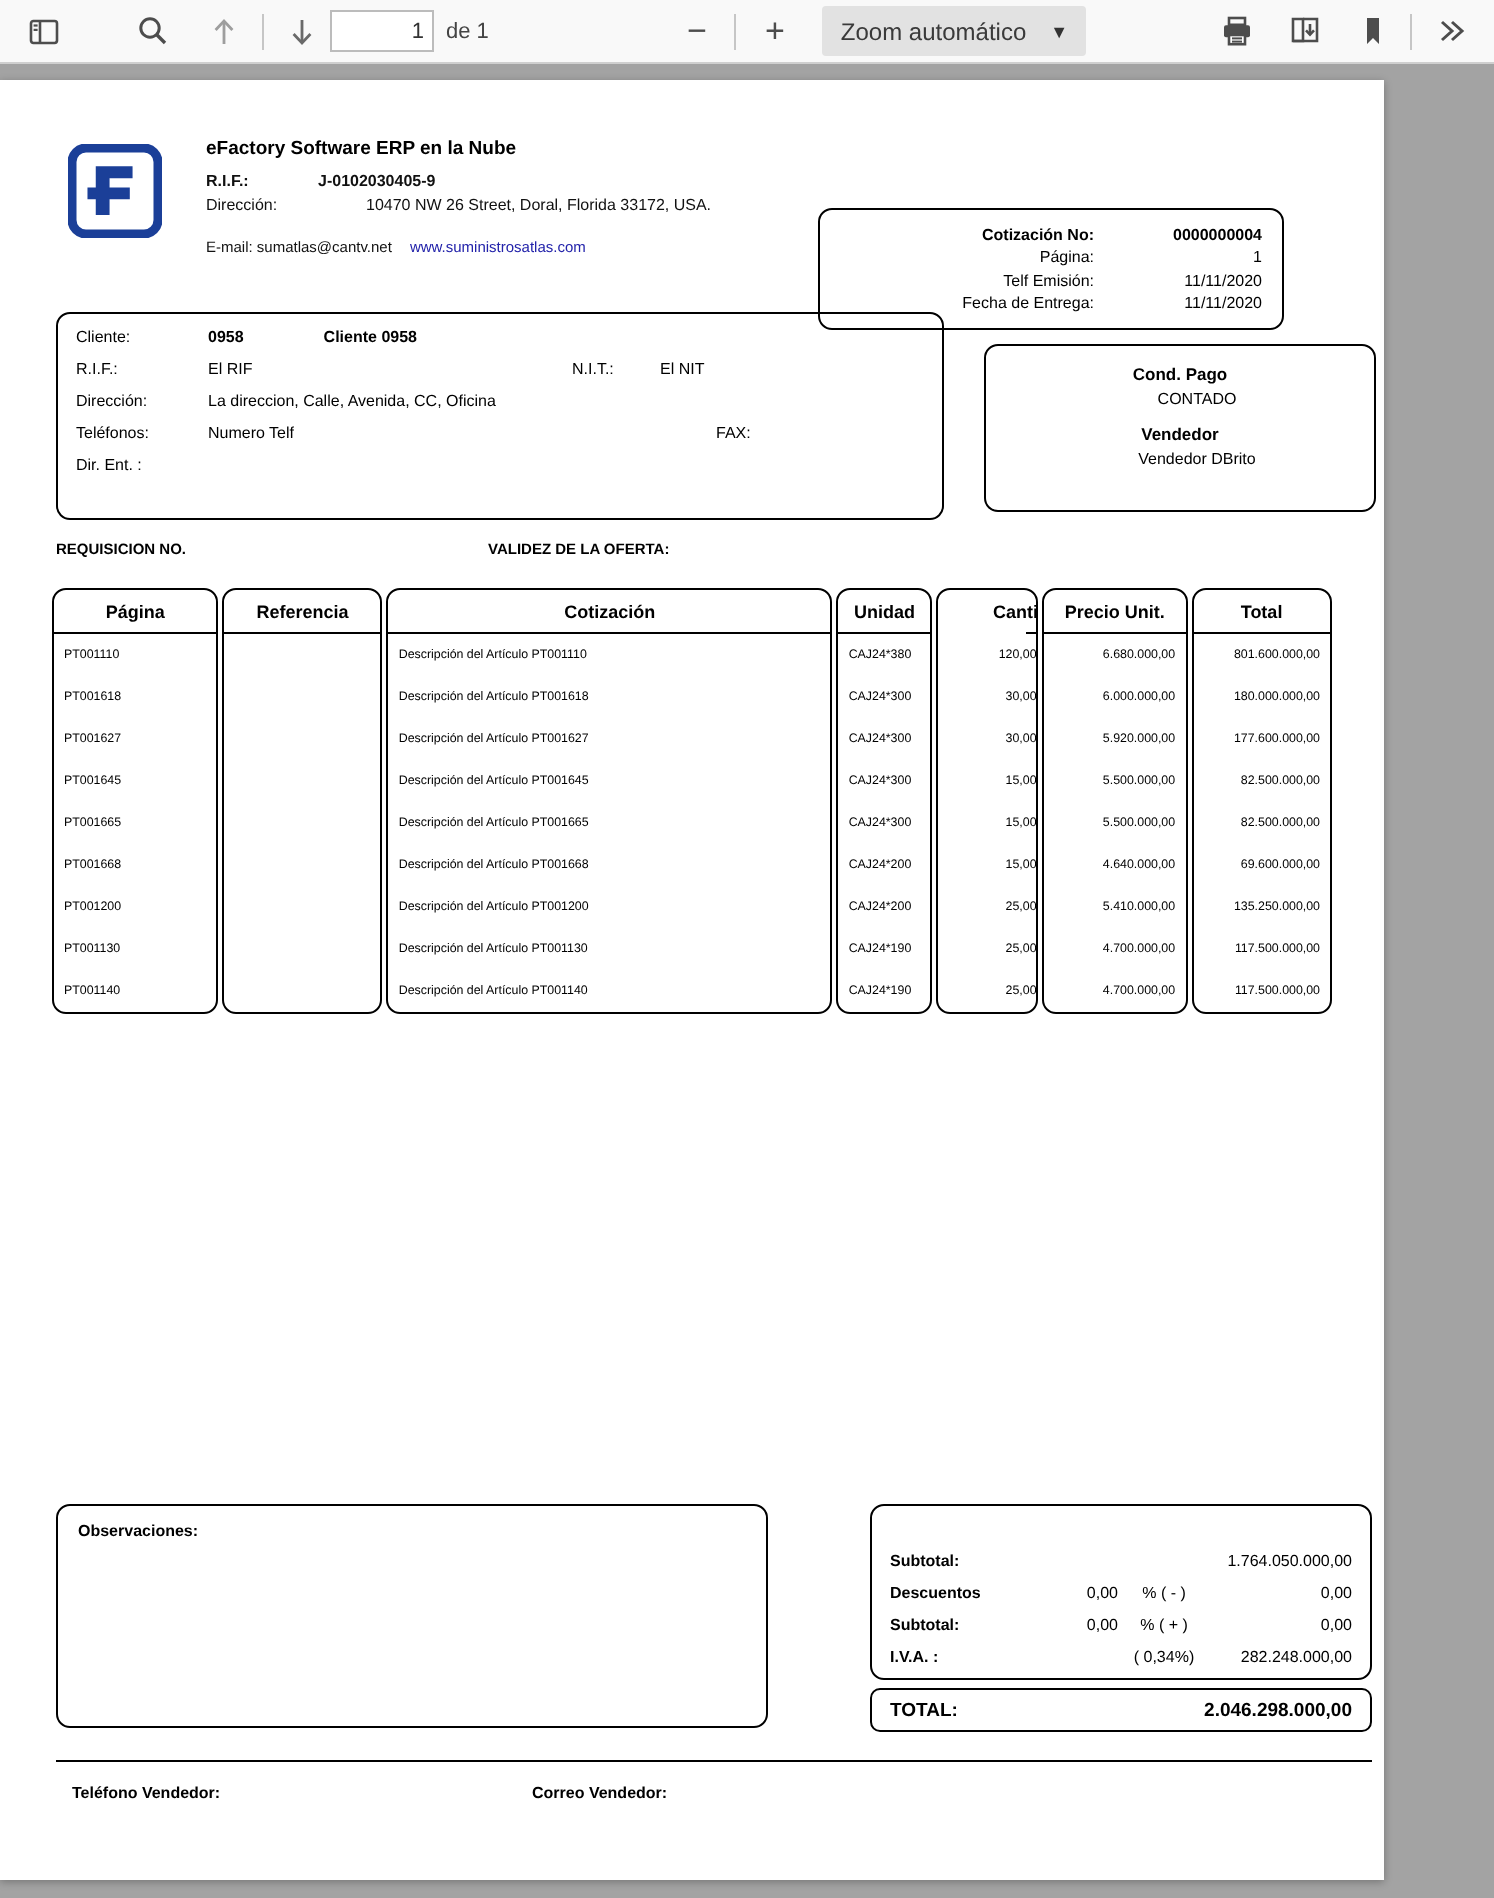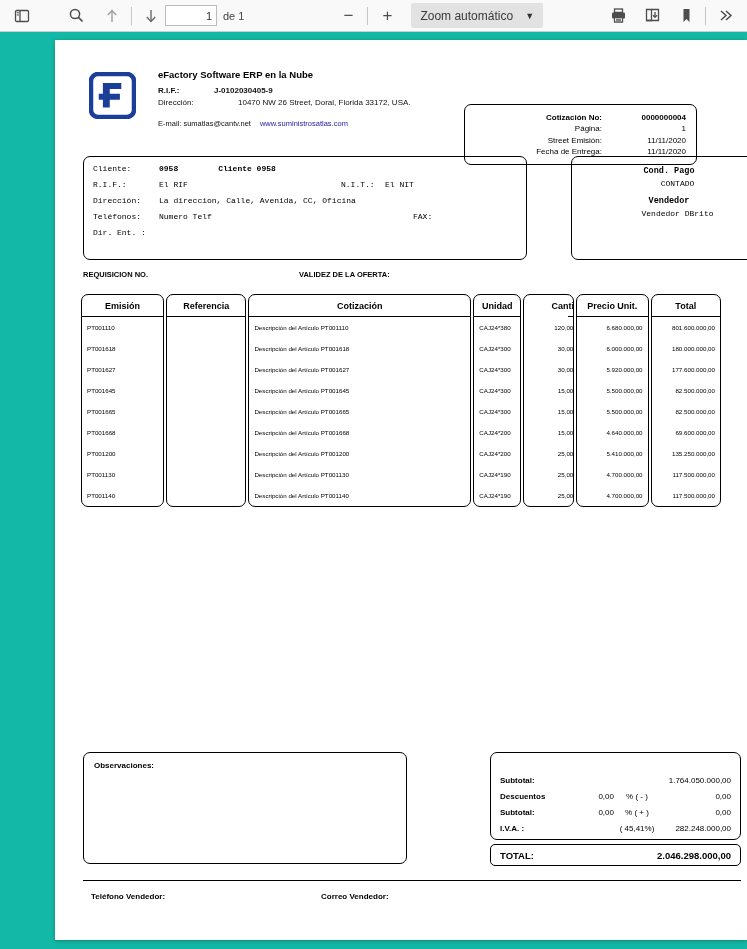--- a/index.html
+++ b/index.html
@@ -57,23 +57,23 @@
     color: #3a3a3a;
     margin-left: 10px;
   }
   .chev { font-size: 9px; margin-left: 12px; color: #333; }
   .spacer { flex: 1; }
   .arrow-dis { color: #bdbdbd; }
 
   
   .viewer {
     width: 747px; height: 917px;
-    background: #14b8a6;
+    background: #a3a3a3;
     padding-top: 8px;
-    display: flex; justify-content: flex-end;
+    display: flex; justify-content: flex-start;
     overflow: hidden;
   }
   .page {
     width: 692px;
     height: 900px;
     background: #fff;
     box-shadow: 0 1px 4px rgba(0,0,0,.28);
     position: relative;
     padding: 22px 26px;
   }
@@ -103,39 +103,39 @@
     border-radius: 7px;
     padding: 5px 10px 5px 4px;
   }
   .q-row { display: flex; justify-content: space-between; font-size: 8px; margin: 2.5px 0; }
   .q-lab { font-weight: bold; text-align: right; flex: 1; padding-right: 10px; }
   .q-val { font-weight: bold; width: 74px; text-align: right; }
   .q-val-n { font-weight: normal; }
   .q-lab-n { font-weight: normal; }
 
   
-  .mid { position: relative; margin-top: 28px; height: 108px; font-family: Liberation Mono, monospace; }
+  .mid { position: relative; margin-top: 28px; height: 108px; }
   .client-box {
     position: absolute; left: 2px; top: 0;
     width: 444px; height: 104px;
     border: 1.4px solid #000; border-radius: 7px;
     padding: 7px 9px;
   }
   .c-line { font-size: 8px; margin-bottom: 6px; color: #000; position: relative; height: 10px; }
   .c-lab { display: inline-block; width: 66px; }
   .c-b { font-weight: bold; }
   .c-nit { position: absolute; left: 248px; }
   .c-nit-lab { display: inline-block; width: 44px; }
   .c-fax { position: absolute; left: 320px; }
 
   .pay-box {
-    position: absolute; left: 466px; top: 0;
-    width: 196px; height: 104px;
+    position: absolute; left: 466px; top: 16px;
+    width: 196px; height: 84px;
     border: 1.4px solid #000; border-radius: 7px;
-    text-align: center; padding-top: 9px; margin-left: 24px;
+    text-align: center; padding-top: 9px;
   }
   .p-t { font-size: 8.5px; font-weight: bold; margin-bottom: 3px; }
   .p-v { font-size: 8px; margin-bottom: 8px; padding-left: 17px; }
 
   
   .req-line { position: relative; height: 16px; margin-top: 6px; font-size: 7.5px; font-weight: bold; }
   .req-a { position: absolute; left: 2px; }
   .req-b { position: absolute; left: 218px; }
 
   
@@ -157,21 +157,21 @@
     height: 21px; display: flex; align-items: center;
     font-size: 6.2px; padding: 0 5px; color: #000; white-space: nowrap;
   }
   .td.r { justify-content: flex-end; }
   .td.l { justify-content: flex-start; }
 
   
   .bottom { position: absolute; left: 26px; top: 712px; width: 640px; }
   .obs-box {
     position: absolute; left: 2px; top: 0;
-    width: 324px; height: 112px;
+    width: 356px; height: 112px;
     border: 1.3px solid #000; border-radius: 7px;
     padding: 8px 10px;
     font-size: 8px; font-weight: bold;
   }
   .tot-box {
     position: absolute; left: 409px; top: 0;
     width: 251px; height: 88px;
     border: 1.3px solid #000; border-radius: 7px;
     padding: 23px 9px;
   }
@@ -298,21 +298,21 @@
   <div class="quote-box">
     <div class="q-row">
       <span class="q-lab">Cotización No:</span>
       <span class="q-val">0000000004</span>
     </div>
     <div class="q-row">
       <span class="q-lab q-lab-n">Página:</span>
       <span class="q-val q-val-n">1</span>
     </div>
     <div class="q-row">
-      <span class="q-lab q-lab-n">Street Emisión:</span>
+      <span class="q-lab q-lab-n">Telf Emisión:</span>
       <span class="q-val q-val-n">11/11/2020</span>
     </div>
     <div class="q-row">
       <span class="q-lab q-lab-n">Fecha de Entrega:</span>
       <span class="q-val q-val-n">11/11/2020</span>
     </div>
   </div>
 
   <div class="mid">
     <div class="client-box">
@@ -343,21 +343,21 @@
     </div>
   </div>
 
   <div class="req-line">
     <span class="req-a">REQUISICION NO.</span>
     <span class="req-b">VALIDEZ DE LA OFERTA:</span>
   </div>
 
   <div class="tbl">
     <div class="col c-code">
-      <div class="th">Emisión</div>
+      <div class="th">Página</div>
       <div>
             <div class="td l">PT001110</div>
             <div class="td l">PT001618</div>
             <div class="td l">PT001627</div>
             <div class="td l">PT001645</div>
             <div class="td l">PT001665</div>
             <div class="td l">PT001668</div>
             <div class="td l">PT001200</div>
             <div class="td l">PT001130</div>
             <div class="td l">PT001140</div>
@@ -469,21 +469,21 @@
       </div>
       <div class="t-row">
         <span class="t-lab">Subtotal:</span>
         <span class="t-p">0,00</span>
         <span class="t-pct">% ( + )</span>
         <span class="t-amt">0,00</span>
       </div>
       <div class="t-row" style="margin-bottom:0">
         <span class="t-lab">I.V.A.  :</span>
         <span class="t-p"></span>
-        <span class="t-pct">( 45,41%)</span>
+        <span class="t-pct">( 0,34%)</span>
         <span class="t-amt">282.248.000,00</span>
       </div>
     </div>
 
     <div class="grand-box">
       <span>TOTAL:</span>
       <span>2.046.298.000,00</span>
     </div>
 
     <div class="hr"></div>

